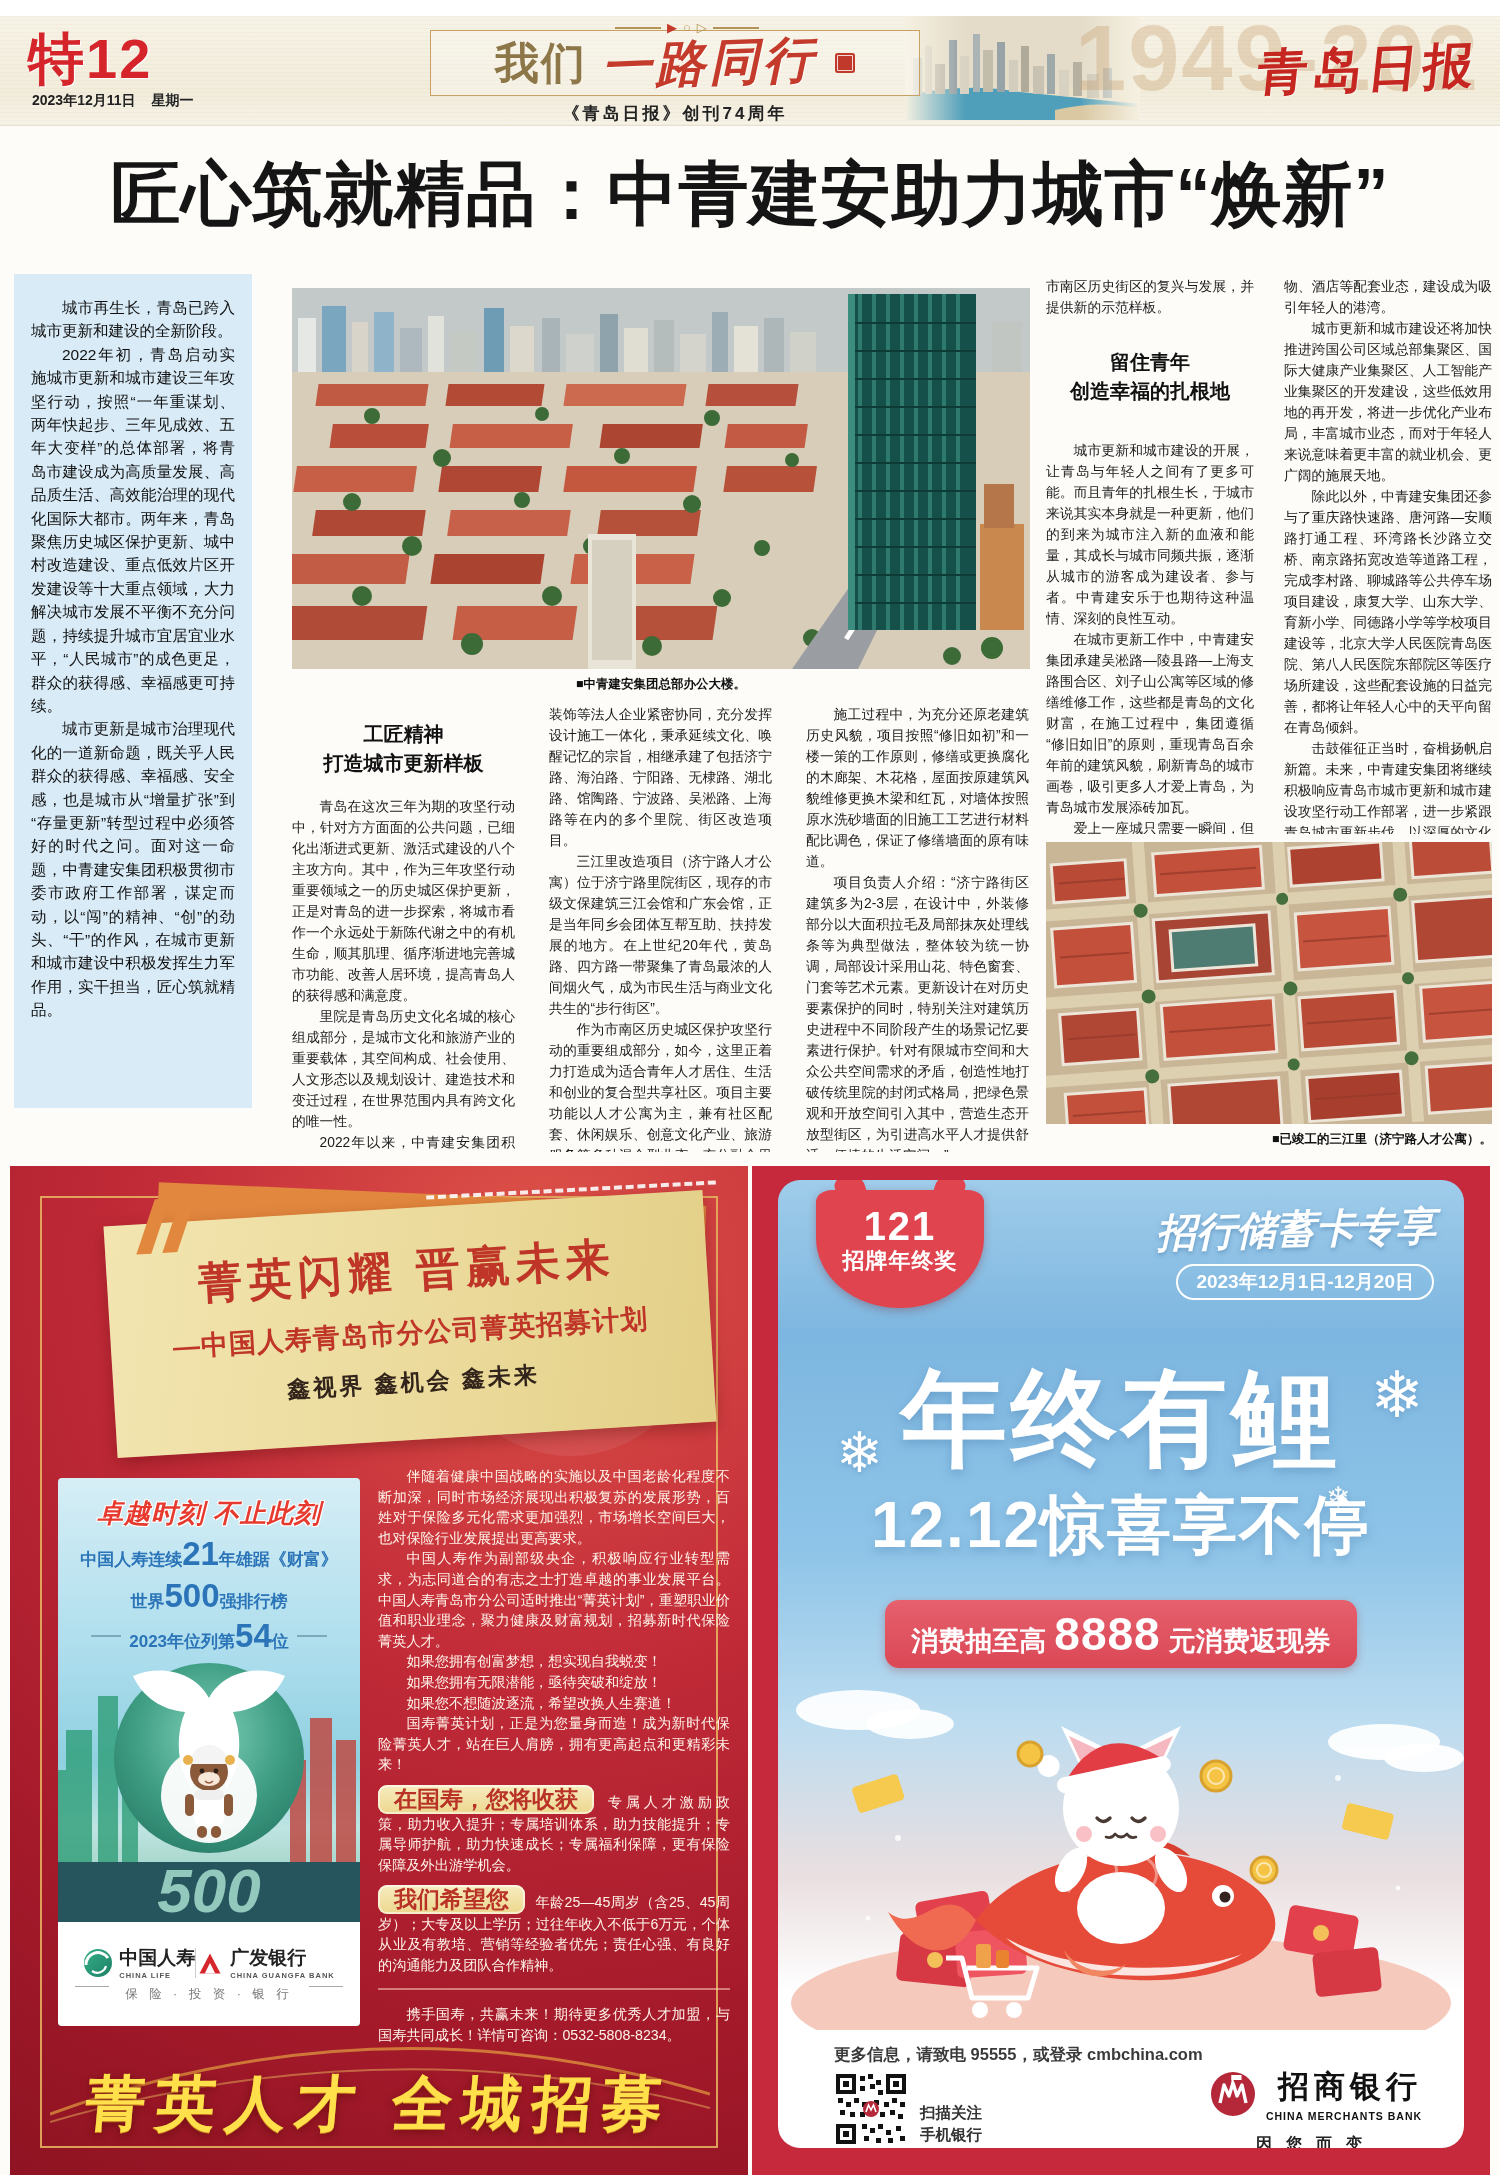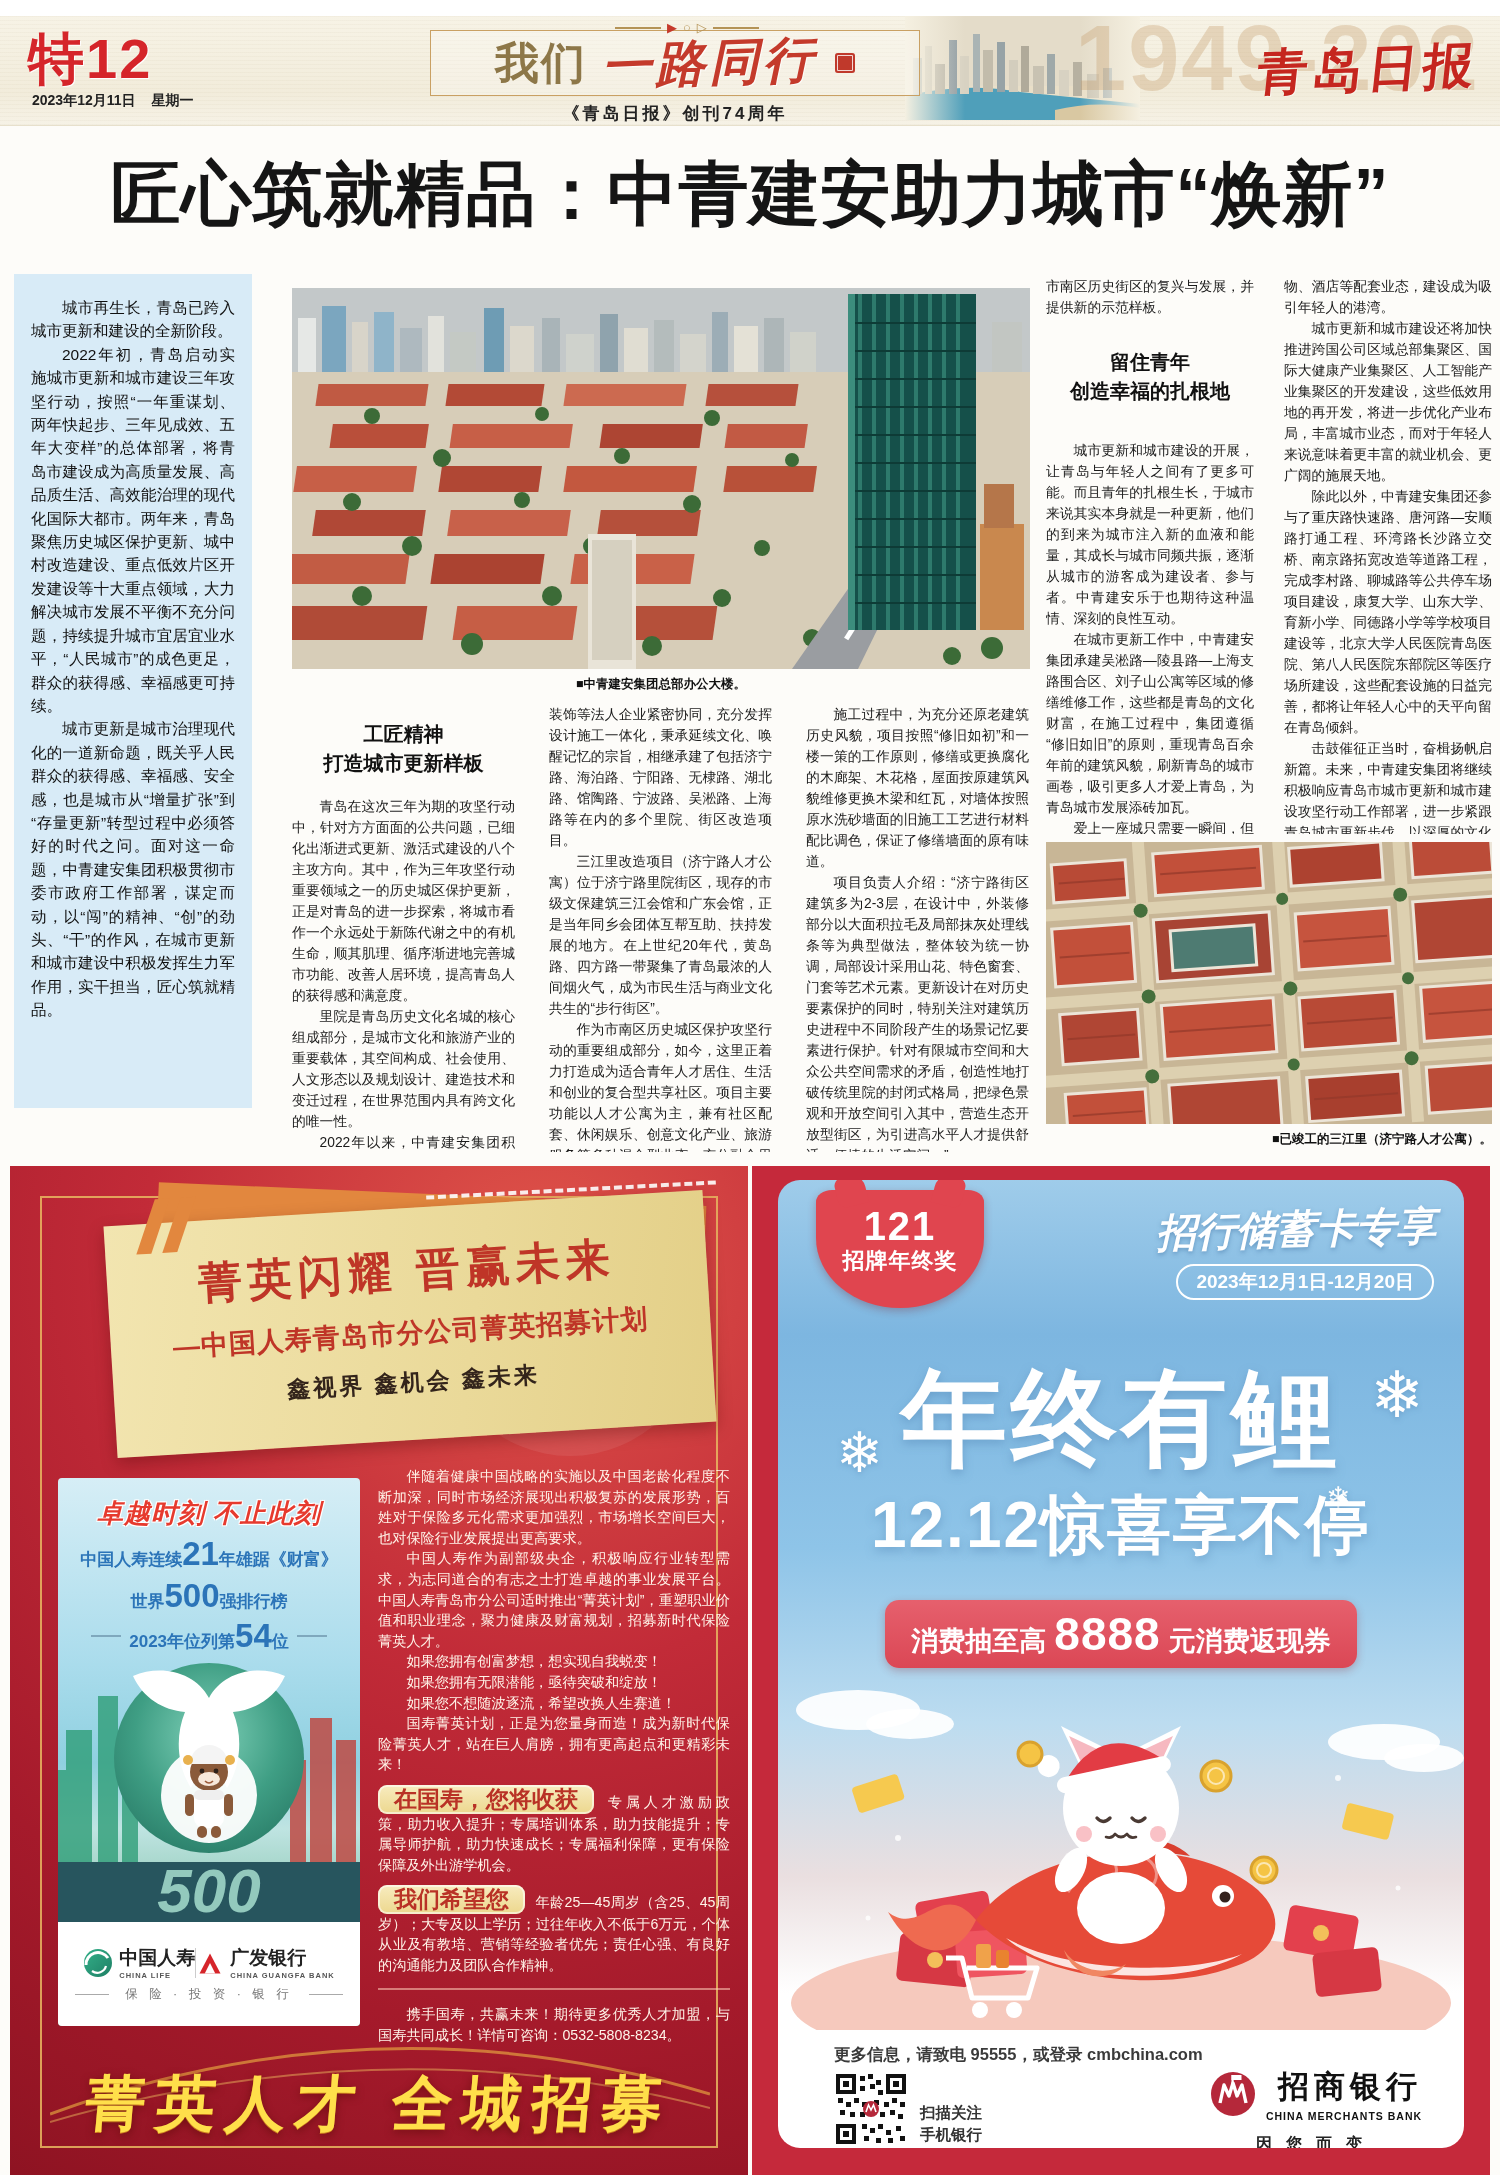--- a/index.html
+++ b/index.html
@@ -99,21 +99,21 @@
   .poster-line3{display:flex;align-items:center;justify-content:center;gap:8px;margin-top:2px;}
   .poster-line3 .dash{width:30px;height:2px;background:#7fa8bd;}
   .poster-art{position:absolute;left:0;bottom:104px;width:302px;height:312px;}
   .poster-strip{position:absolute;left:0;bottom:0;width:302px;height:104px;background:#fff;
     display:flex;flex-direction:column;align-items:center;justify-content:center;gap:6px;}
   .logo-row{display:flex;align-items:center;gap:0;}
   .logo-unit{display:flex;align-items:center;gap:6px;}
   .logo-cn{font-size:19px;font-weight:900;color:#222;}
   .logo-en{font-size:7.5px;font-weight:700;color:#555;letter-spacing:1px;}
   .logo-div{width:1px;height:30px;background:#ccc;}
-  .poster-footer{display:flex;align-items:center;gap:16px;font-size:12.5px;color:#777;letter-spacing:4px;}
+  .poster-footer{display:flex;align-items:flex-start;gap:16px;font-size:12.5px;color:#777;letter-spacing:4px;}
   .poster-footer .dash{width:34px;height:1px;background:#aaa;}
 
   .life-body{position:absolute;left:368px;top:300px;width:352px;}
   .life-body p{margin:0;text-indent:2em;font-size:14.2px;line-height:20.6px;color:#fff3e8;text-align:justify;}
   .badge-para{text-indent:0 !important;margin-top:10px !important;}
   .gold-badge{display:inline-block;background:linear-gradient(#f8ecc0,#ecd78d);color:#b93226;font-weight:800;
     font-size:23px;padding:4px 16px;border-radius:9px;margin-right:10px;
     box-shadow:inset 0 0 0 2px rgba(255,255,255,.55);}
   .life-divider{position:absolute;left:368px;top:822px;width:352px;height:2px;background:rgba(255,205,185,.55);}
   .life-contact{position:absolute;left:368px;top:838px;width:352px;}

